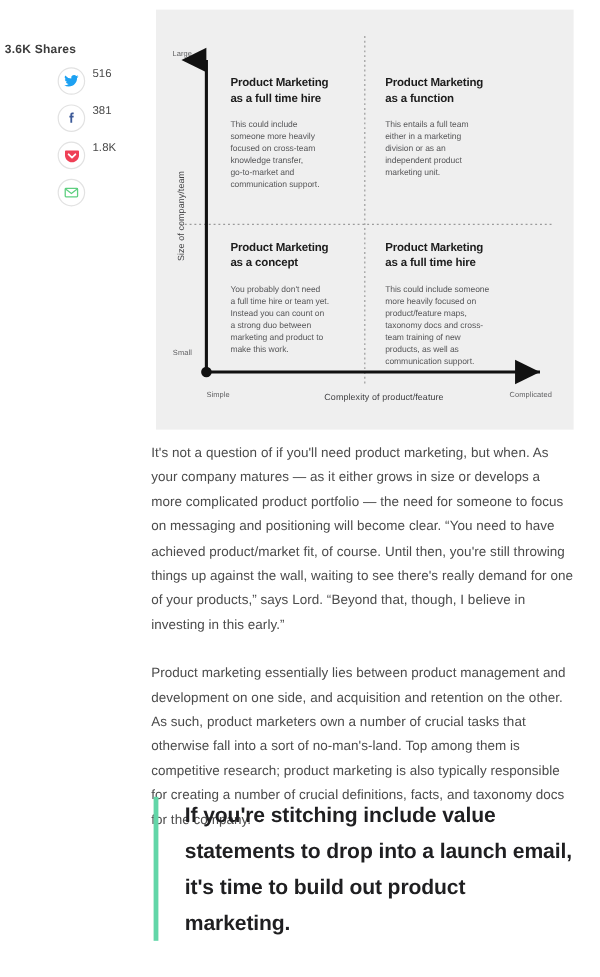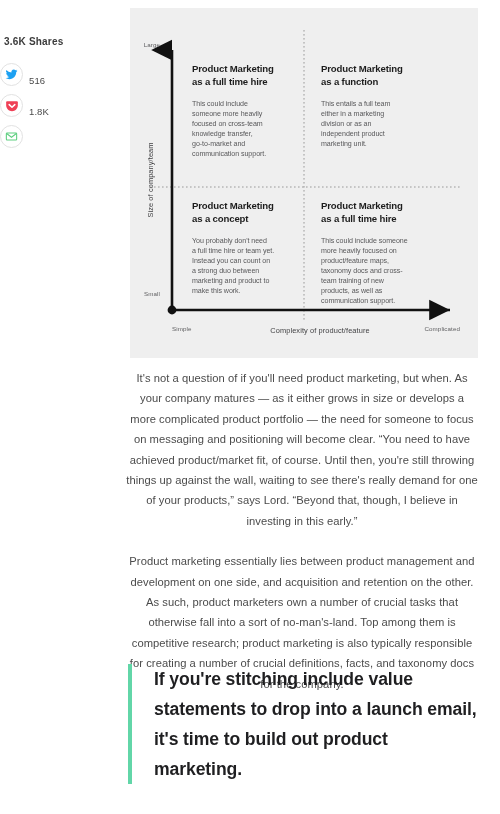--- a/index.html
+++ b/index.html
@@ -27,23 +27,24 @@
   #share-count {
     font-size: 10px;
     font-weight: bold;
     color: #3c3c3c;
     letter-spacing: 0.2px;
     padding-left: 4px;
     margin-bottom: 9px;
   }
   .share-row {
     display: flex;
-    align-items: flex-end;
+    align-items: flex-start;
     height: 30px;
     margin-bottom: 1px;
+    margin-left: 48px;
   }
   .share-btn {
     width: 23px;
     height: 23px;
     border-radius: 50%;
     border: 1px solid #e2e2e2;
     background: #ffffff;
     display: flex;
     align-items: center;
     justify-content: center;
@@ -92,21 +93,20 @@
     fill: #3f3f41;
     letter-spacing: 0.1px;
   }
 
   
   #article {
     position: absolute;
     left: 126px;
     top: 368px;
     width: 352px;
-    text-align: center;
   }
   .para {
     font-size: 11.2px;
     line-height: 20.4px;
     color: #4b4b4b;
     margin: 0 0 20px 0;
     letter-spacing: 0.05px;
   }
 
   
@@ -135,20 +135,28 @@
 
   <div class="share-row">
     <div class="share-btn">
       <svg width="13" height="13" viewBox="0 0 24 24" aria-hidden="true">
         <path fill="#1da1f2" d="M23 4.9a9 9 0 0 1-2.6.7 4.5 4.5 0 0 0 2-2.5 9 9 0 0 1-2.9 1.1 4.5 4.5 0 0 0-7.7 4.1A12.8 12.8 0 0 1 2.5 3.6a4.5 4.5 0 0 0 1.4 6 4.5 4.5 0 0 1-2-.6v.1a4.5 4.5 0 0 0 3.6 4.4 4.5 4.5 0 0 1-2 .1 4.5 4.5 0 0 0 4.2 3.1A9 9 0 0 1 1 18.6a12.8 12.8 0 0 0 6.9 2c8.3 0 12.8-6.9 12.8-12.8V7.2A9.2 9.2 0 0 0 23 4.9z"></path>
       </svg>
     </div>
     <span class="share-num">516</span>
   </div>
 
+  <div class="share-row">
+    <div class="share-btn">
+      <svg width="13" height="13" viewBox="0 0 24 24" aria-hidden="true">
+        <path fill="#3b5998" d="M15.6 8.3h-2.4V6.7c0-.7.5-.9.8-.9h1.5V3.2h-2.1c-2.4 0-3 1.8-3 2.9v2.2H8.9v2.7h1.5V19h2.8v-8h2.1l.3-2.7z"></path>
+      </svg>
+    </div>
+    <span class="share-num">381</span>
+  </div>
 
 
   <div class="share-row">
     <div class="share-btn">
       <svg width="14" height="14" viewBox="0 0 24 24" aria-hidden="true">
         <path fill="#ef4056" d="M3.5 4h17c.9 0 1.5.7 1.5 1.5v5.3c0 5.6-4.5 10.1-10 10.1S2 16.4 2 10.8V5.5C2 4.7 2.6 4 3.5 4z"></path>
         <path fill="none" stroke="#ffffff" stroke-width="2.6" stroke-linecap="round" stroke-linejoin="round" d="M7.2 9.6l4.8 4.6 4.8-4.6"></path>
       </svg>
     </div>
     <span class="share-num">1.8K</span>

